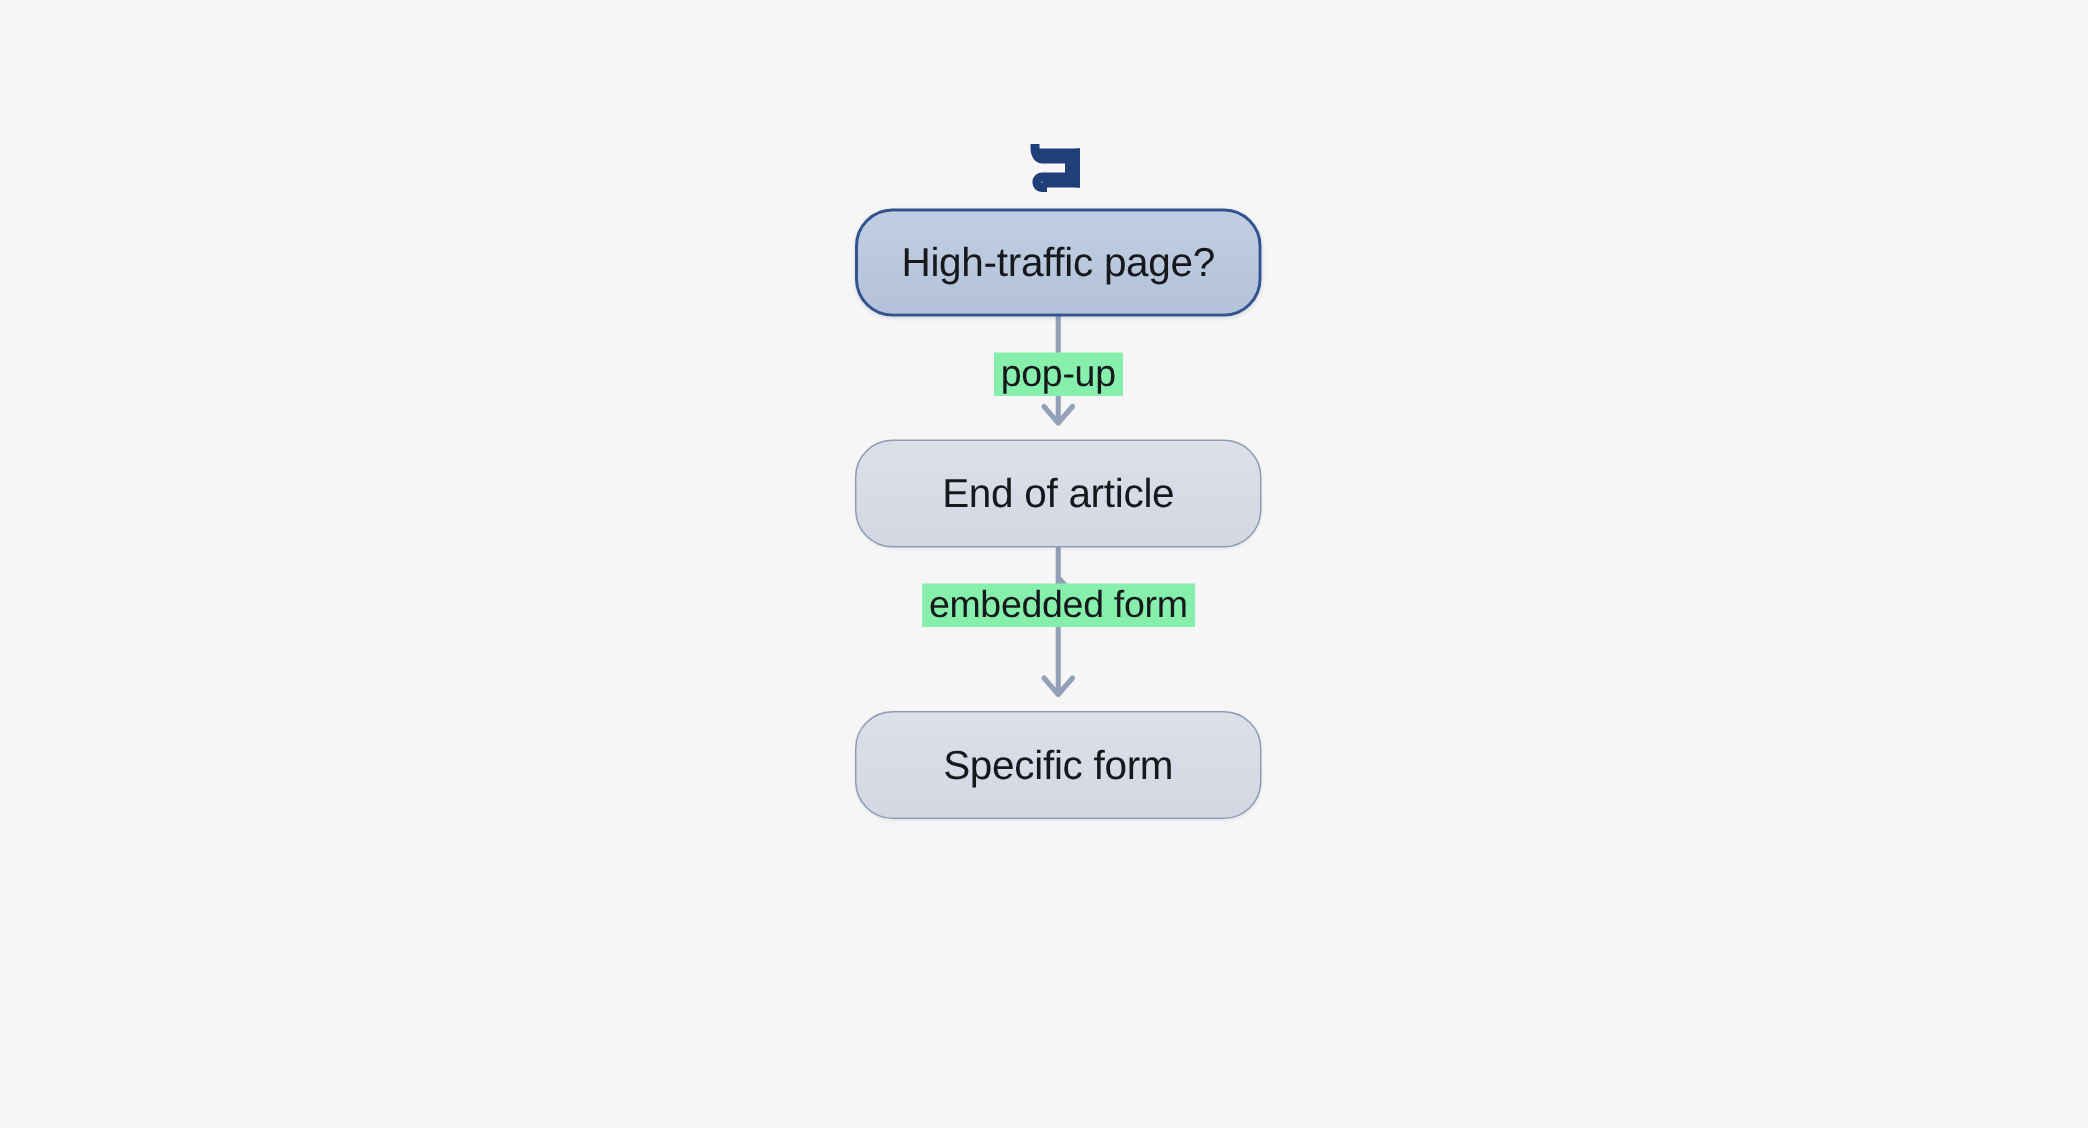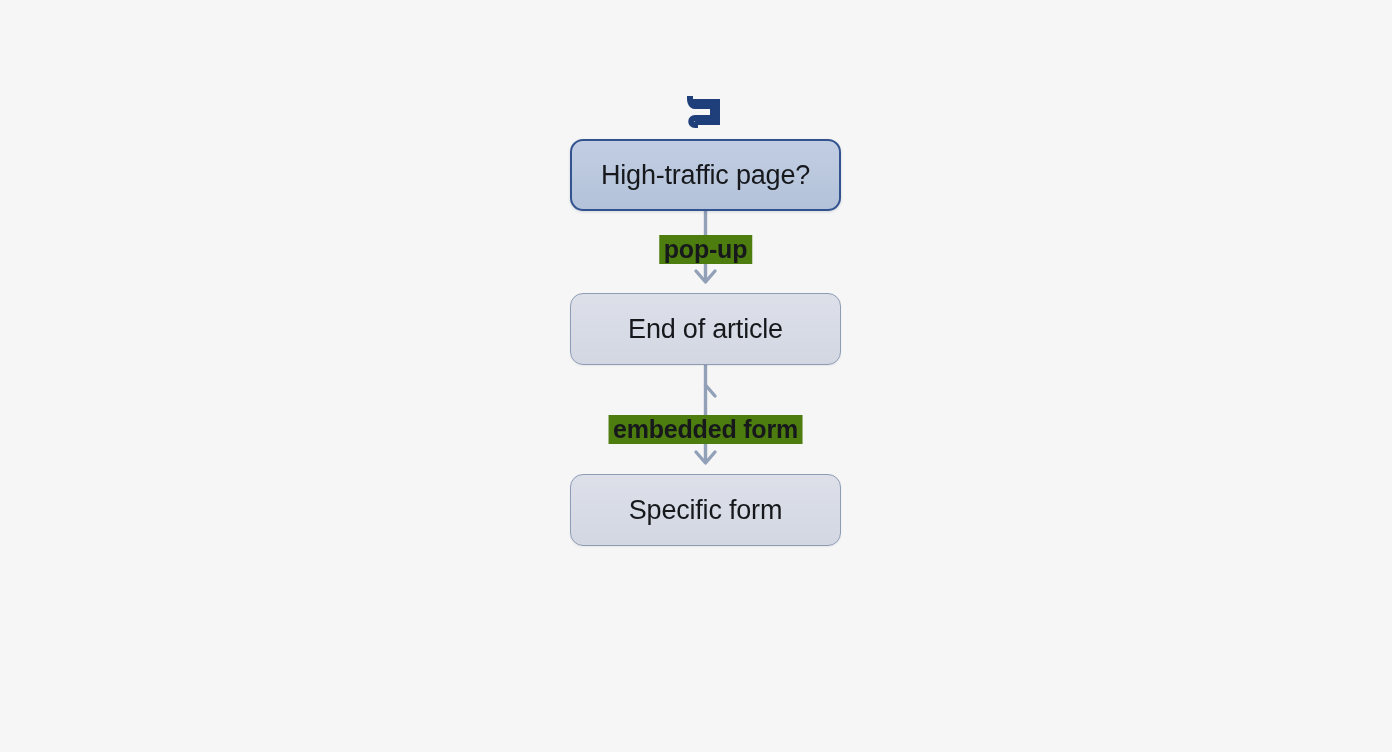--- a/index.html
+++ b/index.html
@@ -41,21 +41,21 @@
   }
 
   
   .node {
     box-sizing: border-box;
     width: 271px;
     height: 72px;
     display: flex;
     align-items: center;
     justify-content: center;
-    border-radius: 13px;
+    border-radius: 25px;
     font-size: 27px;
     letter-spacing: -0.2px;
     color: #16181c;
     position: relative;
     z-index: 3;
   }
 
   .node.plain {
     background: linear-gradient(180deg, #dde0e9 0%, #d2d7e2 100%);
     border: 1.6px solid #8e9bb5;
@@ -89,27 +89,26 @@
   }
 
   .edge-label {
     position: absolute;
     left: 50%;
     transform: translateX(-50%);
     white-space: nowrap;
     font-size: 25px;
     letter-spacing: -0.2px;
     color: #16181c;
-    background: #4d7c0f;
+    background: #86efac;
     padding: 0 5px;
     z-index: 2;
-    font-weight: bold;
   }
   .lbl-1 { top: 24px; }
-  .lbl-2 { top: 50px; }
+  .lbl-2 { top: 24px; }
   .lbl-3 { top: 22px; }
 </style>
 </head>
 <body>
 
 <div class="canvas">
 
   <div class="logo">
     <svg viewBox="0 0 38 32" xmlns="http://www.w3.org/2000/svg">
       <path d="M4 3 H34 V29 H9 V22 H27 V10 H4 Z

